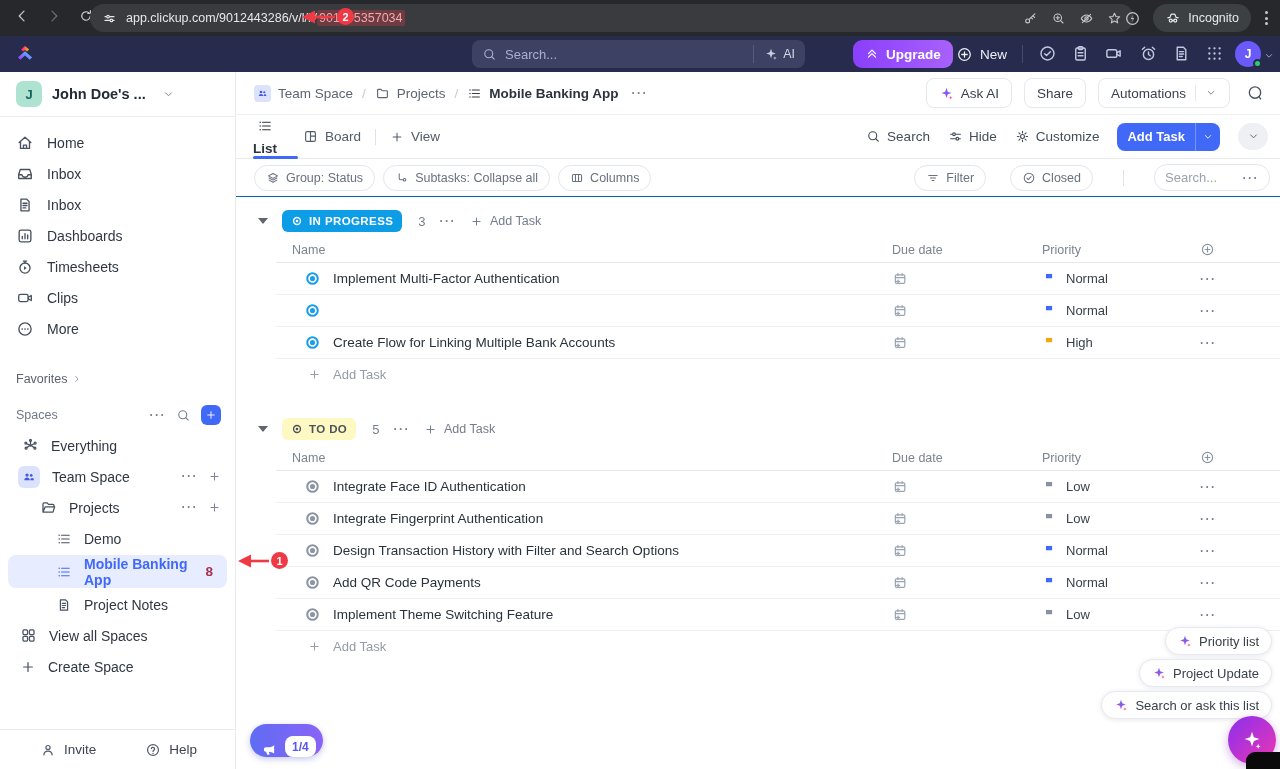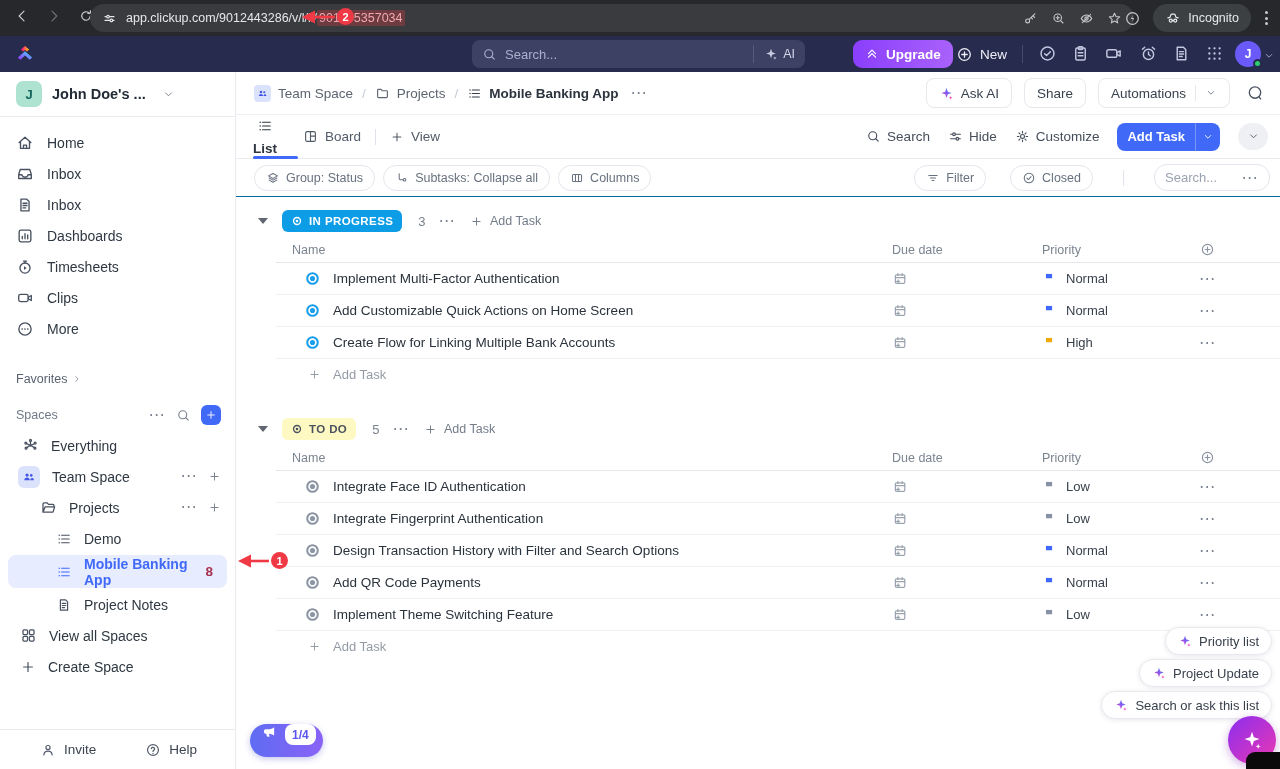--- a/index.html
+++ b/index.html
@@ -139,21 +139,21 @@
 
   
   .ai-pill{position:absolute;right:8px;height:28px;border:1px solid #e7e9ee;border-radius:14px;background:#fff;
     box-shadow:0 1px 5px rgba(30,40,70,.10);display:flex;align-items:center;gap:7px;padding:0 12px;
     font-size:13px;color:#39414d;white-space:nowrap;}
   .fab{position:absolute;right:4px;bottom:5px;width:48px;height:48px;border-radius:50%;
     background:linear-gradient(135deg,var(--fab_from,#8a2ff0),var(--fab_to,#ec37b1));
     display:flex;align-items:center;justify-content:center;color:#fff;box-shadow:0 3px 10px rgba(120,30,180,.35);}
   .corner{position:absolute;right:0;bottom:0;width:34px;height:17px;background:#0a0a0a;border-top-left-radius:9px;}
   .onboard{position:absolute;left:14px;bottom:12px;height:33px;border-radius:17px;
-    background:linear-gradient(90deg,#5f6cf3,#8a63f6);display:flex;align-items:flex-start;gap:8px;
+    background:linear-gradient(90deg,#5f6cf3,#8a63f6);display:flex;align-items:flex-end;gap:8px;
     padding:0 7px 0 12px;color:#fff;box-shadow:0 2px 6px rgba(60,70,200,.3);}
   .onboard .box{background:#fff;border-radius:8px;height:21px;padding:0 7px;color:#5b55f1;font-weight:bold;
     font-size:12px;display:flex;align-items:center;}
 
   
   .anno{position:absolute;pointer-events:none;z-index:50;}
   .anno-badge{position:absolute;width:17px;height:17px;border-radius:50%;background:var(--annotation,#ef3a45);
     color:#fff;font-size:11px;font-weight:bold;display:flex;align-items:center;justify-content:center;z-index:51;}
 </style>
 </head>
@@ -932,21 +932,20 @@
               </div>
             <div class="t-menu">
                 <span class="dots3">···</span>
               </div>
           </div>
           <div class="trow">
             <div class="t-name">
                 <svg width="17" height="17" style="color: rgb(24, 158, 234);">
                   <use href="#i-donut"></use>
                 </svg>
-                <span class="nm">Add Customizable Quick Actions on Home Screen</span>
               </div>
             <div class="t-due">
                 <svg class="ic" width="16" height="16">
                   <use href="#i-calplus"></use>
                 </svg>
               </div>
             <div class="t-pri">
                 <svg width="15" height="15" style="color: rgb(65, 105, 248);">
                   <use href="#i-flag"></use>
                 </svg>

